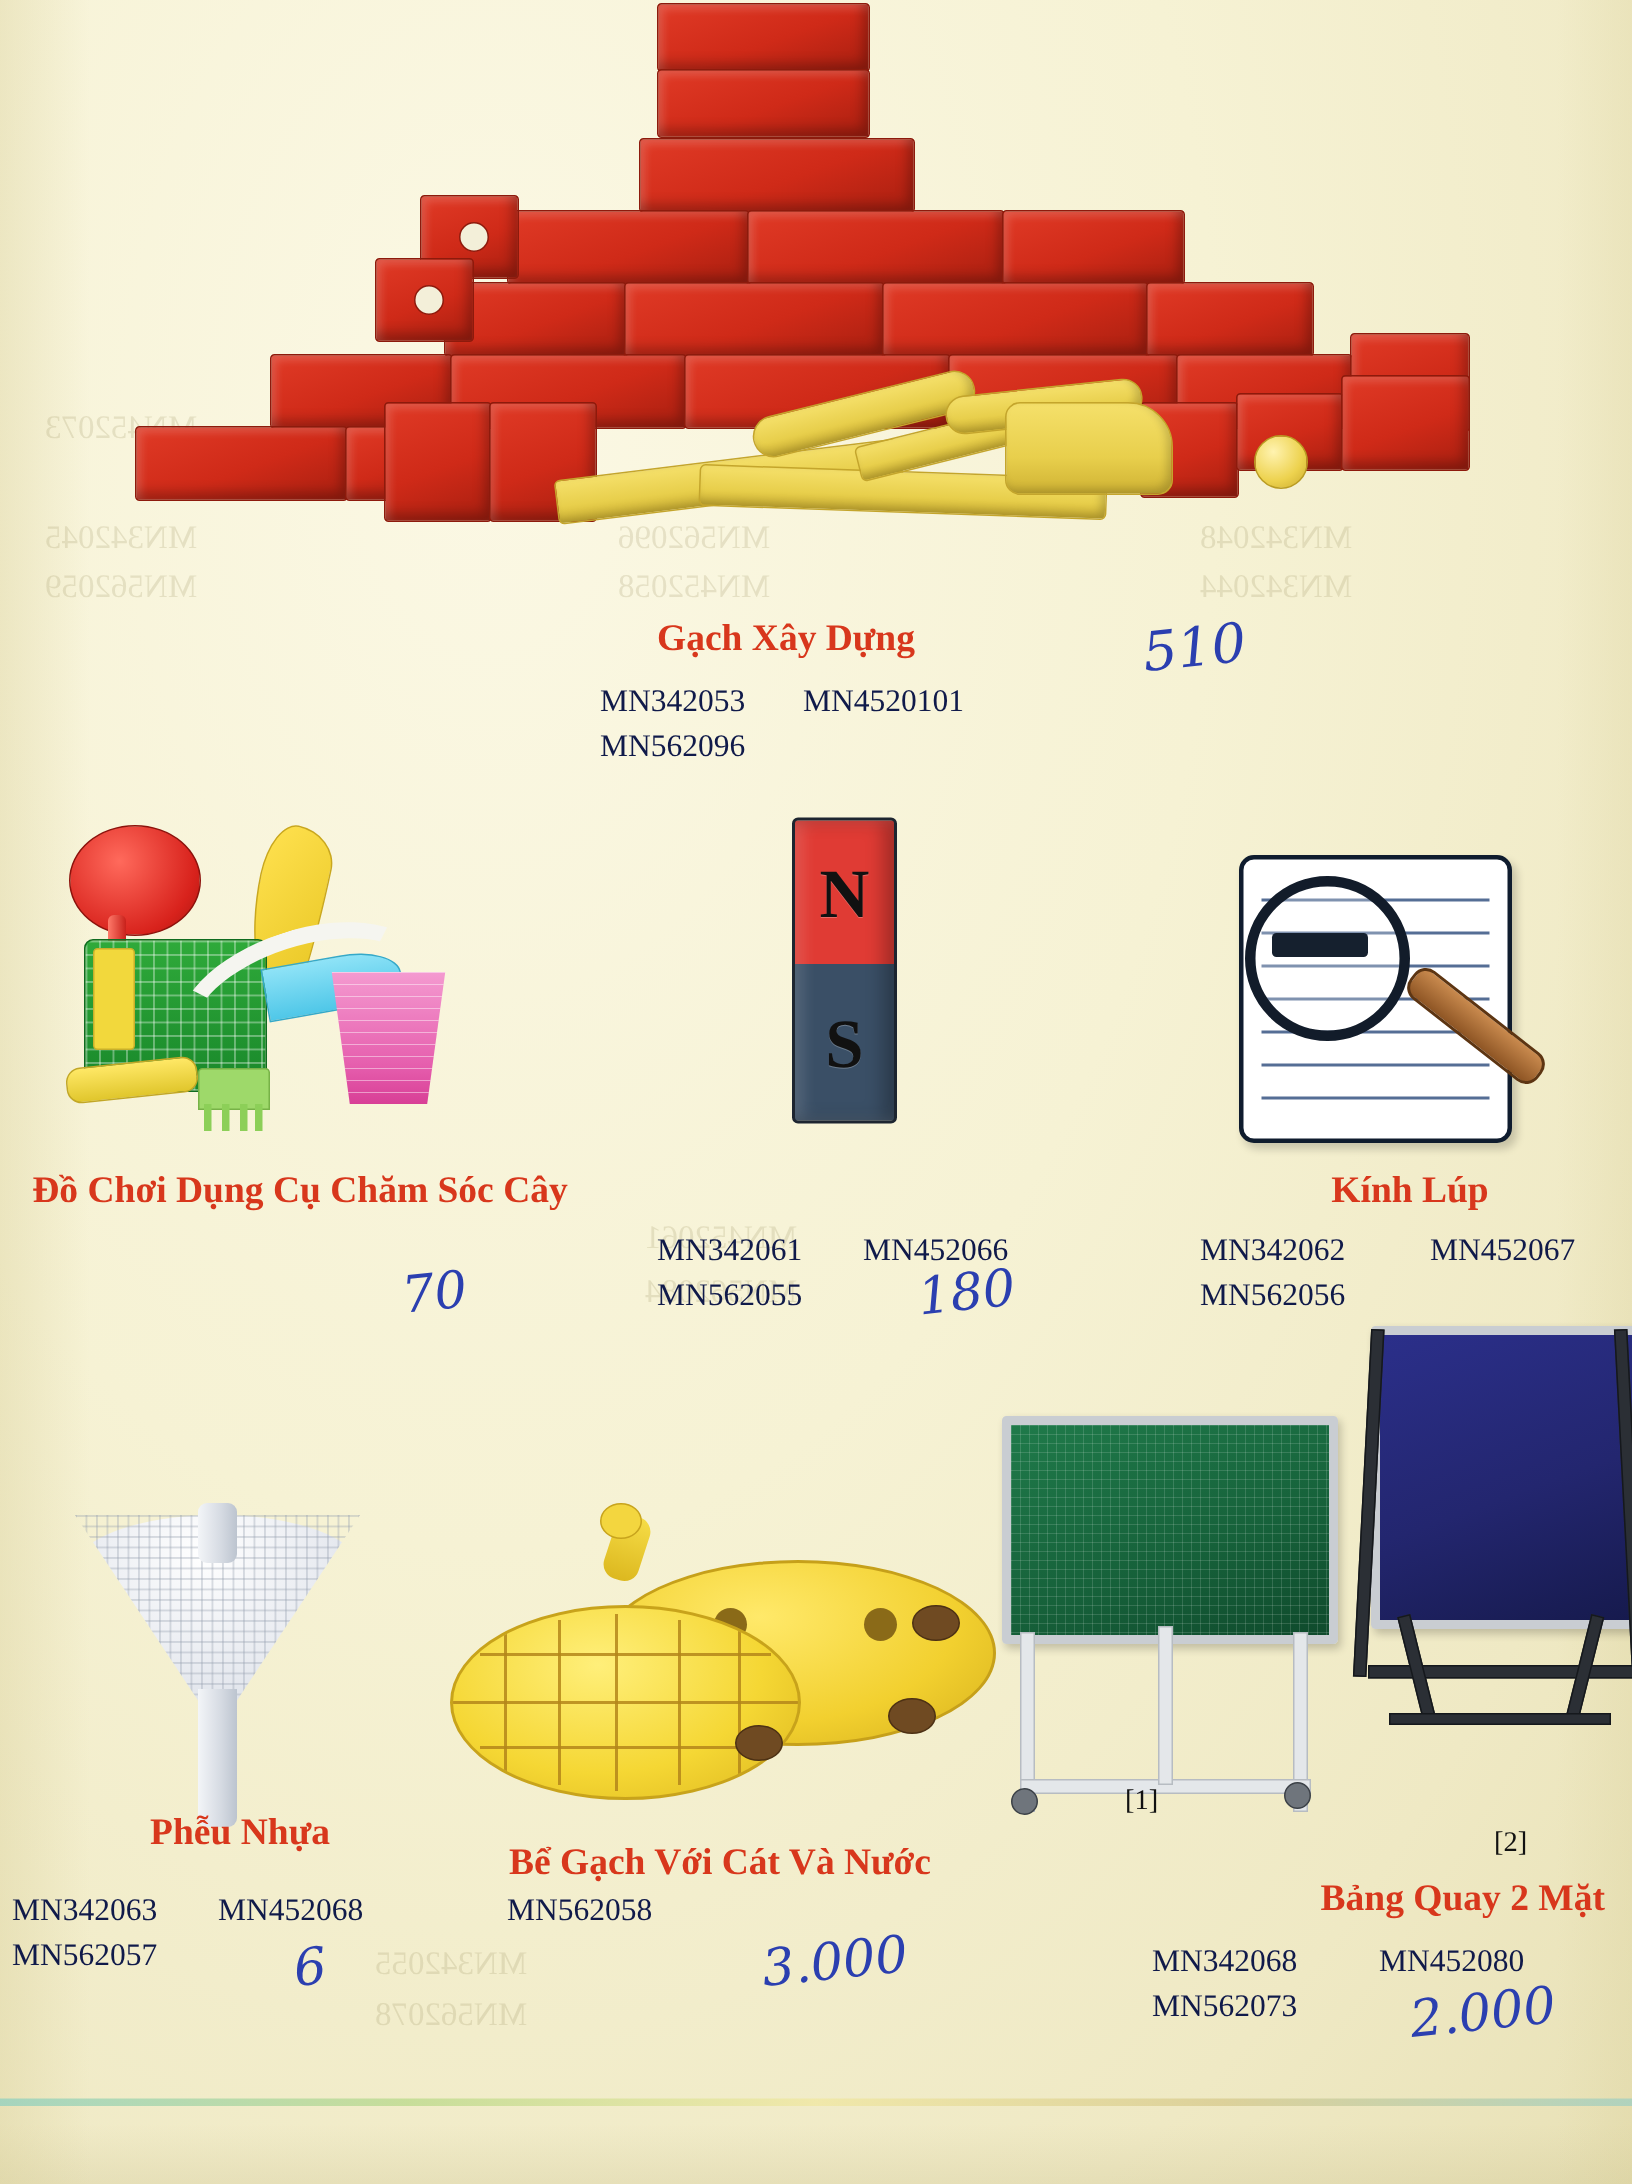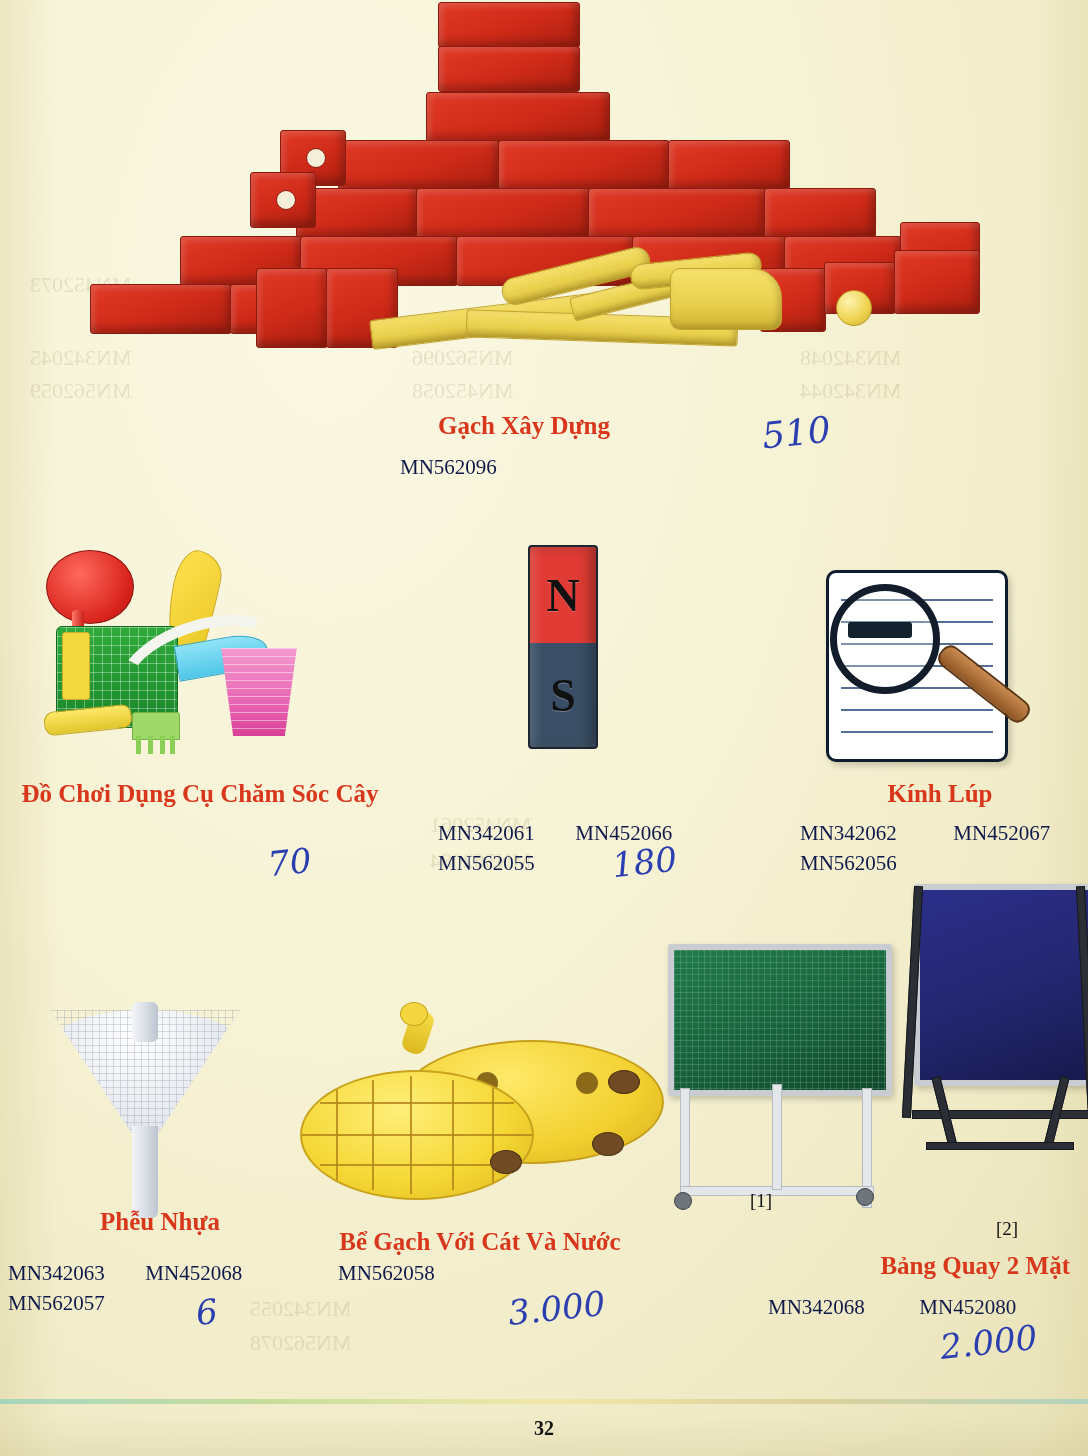--- a/index.html
+++ b/index.html
@@ -291,20 +291,25 @@
     <div class="plank" style="left:396px; top:314px; width:270px; height:26px; transform:rotate(2deg);"></div>
     <div class="plank" style="left:430px; top:262px; width:150px; height:26px; transform:rotate(-14deg); border-radius:14px;"></div>
     <div class="plank" style="left:500px; top:282px; width:130px; height:22px; transform:rotate(-14deg);"></div>
     <div class="plank" style="left:560px; top:258px; width:130px; height:24px; transform:rotate(-6deg); border-radius:14px;"></div>
     <div class="plank" style="left:600px; top:268px; width:110px; height:60px; border-radius:10px 30px 10px 10px;"></div>
     <div class="ball" style="left:766px; top:290px;"></div>
   </div>
 
   <div class="caption" style="position:absolute; left:284px; top:412px; width:480px;">Gạch Xây Dựng</div>
   <div class="codes" style="position:absolute; left:400px; top:452px; width:420px;">
+    <div>
+      <span>MN342053</span>
+      <span style="display:inline-block;width:28px;"></span>
+      <span>MN4520101</span>
+    </div>
     <div><span>MN562096</span></div>
   </div>
   <div class="handwrite" style="position:absolute; left:762px; top:412px; font-size:36px;">510</div>
 
   <div style="position:absolute; left:20px; top:540px; width:360px; height:220px;">
     <div class="red-disc" style="left:26px; top:10px;"></div>
     <div style="position:absolute;left:52px;top:70px;width:12px;height:60px;background:linear-gradient(90deg,#ff7a6a,#c8211b);border-radius:4px;"></div>
     <div class="yellow-blade" style="left:148px; top:10px;"></div>
     <div class="bucket" style="left:36px; top:86px;">
         <div class="bucket-grid"></div>
@@ -438,18 +443,18 @@
   </div>
   <div class="marker" style="position:absolute; left:996px; top:1218px;">[2]</div>
 
   <div class="caption" style="position:absolute; left:740px; top:1252px; width:330px;text-align:right;">Bảng Quay 2 Mặt</div>
   <div class="codes" style="position:absolute; left:768px; top:1292px; width:320px;">
     <div>
       <span>MN342068</span>
       <span style="display:inline-block;width:44px;"></span>
       <span>MN452080</span>
     </div>
+    <div><span>MN562073</span></div>
   </div>
   <div class="handwrite" style="position:absolute; left:940px; top:1322px; font-size:34px;">2.000</div>
 
   <div class="footer-rule"></div>
-  <div class="pagenum">32</div>
 </div>
 
 </body></html>

